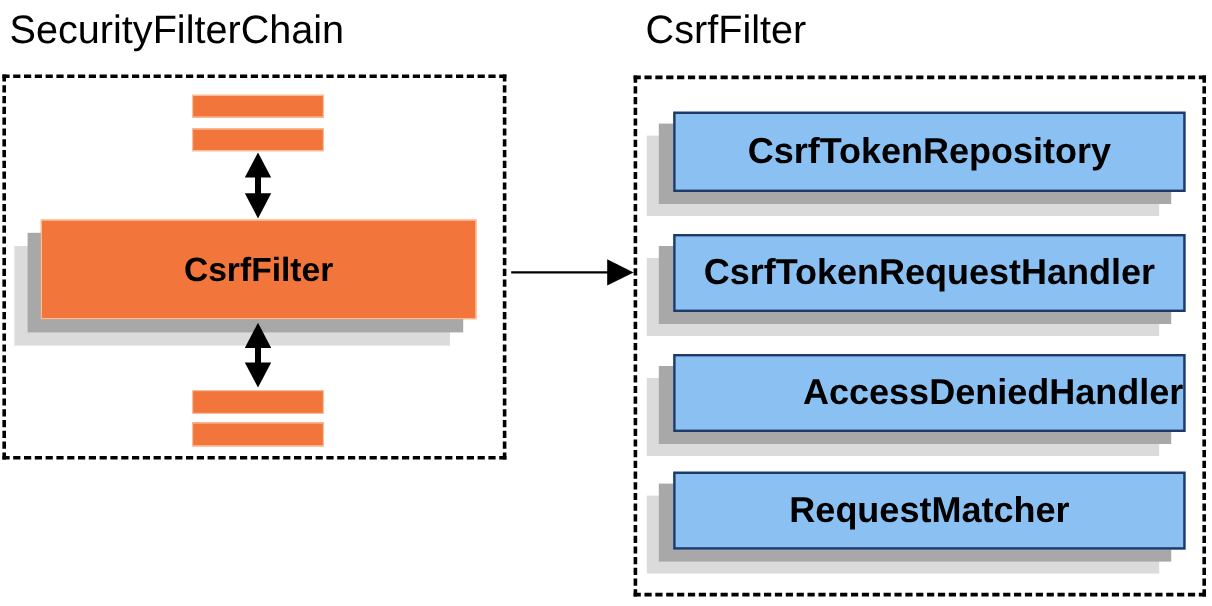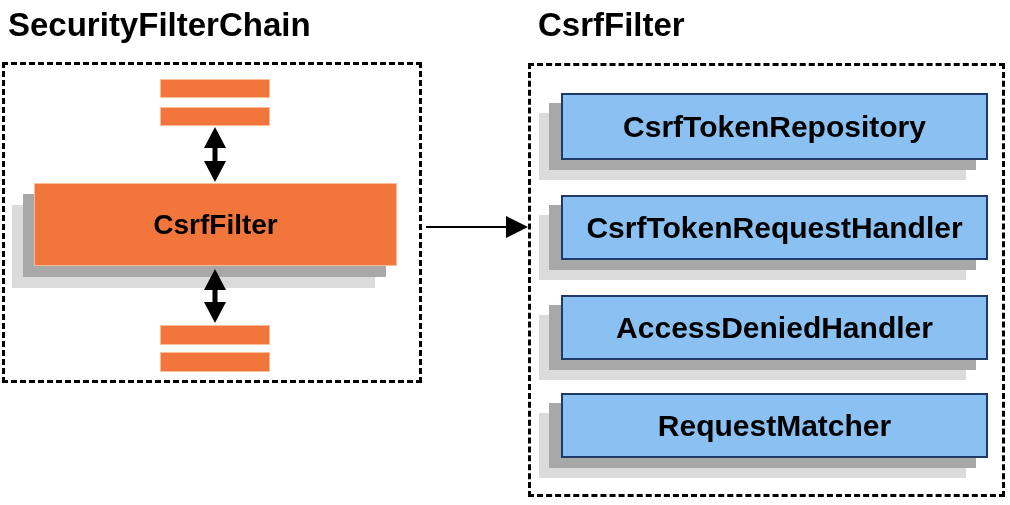--- a/index.html
+++ b/index.html
@@ -12,21 +12,21 @@
     position: relative;
     width: 1010px;
     height: 505px;
     background: #ffffff;
     overflow: hidden;
   }
   .panel-title {
     position: absolute;
     top: 6px;
     font-size: 33px;
-    font-weight: bold;
+    font-weight: normal;
     color: #000000;
     letter-spacing: 0px;
     white-space: nowrap;
   }
   #left-title  { left: 8px; }
   #right-title { left: 538px; }
 
   .dashed-container {
     position: absolute;
     border: 3px dashed #000000;
@@ -86,21 +86,21 @@
     display: flex;
     align-items: center;
     justify-content: center;
     font-size: 30px;
     font-weight: bold;
     color: #000000;
     white-space: nowrap;
   }
   #component-box-0 { top: 27px; height: 67px; }
   #component-box-1 { top: 129px; text-align: center; }
-  #component-box-2 { top: 229px; }
+  #component-box-2 { top: 229px; justify-content: flex-end; }
   #component-box-3 { top: 327px; text-align: right; }
 
   #arrow-overlay {
     position: absolute;
     left: 0; top: 0;
     width: 1010px;
     height: 505px;
     pointer-events: none;
   }
 </style>

